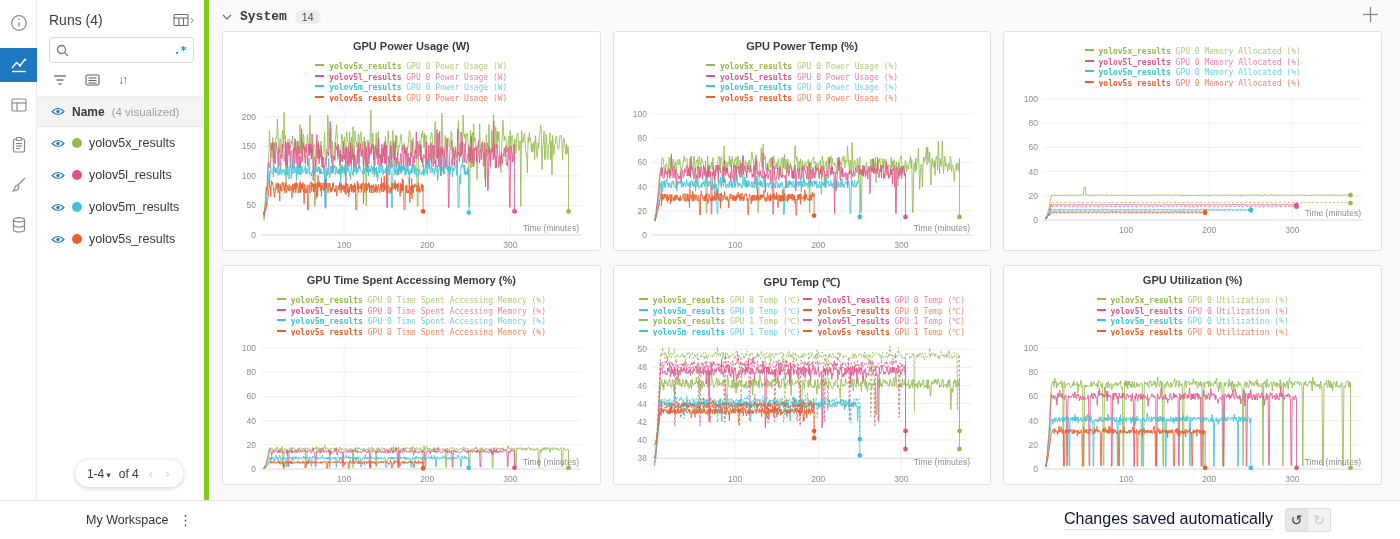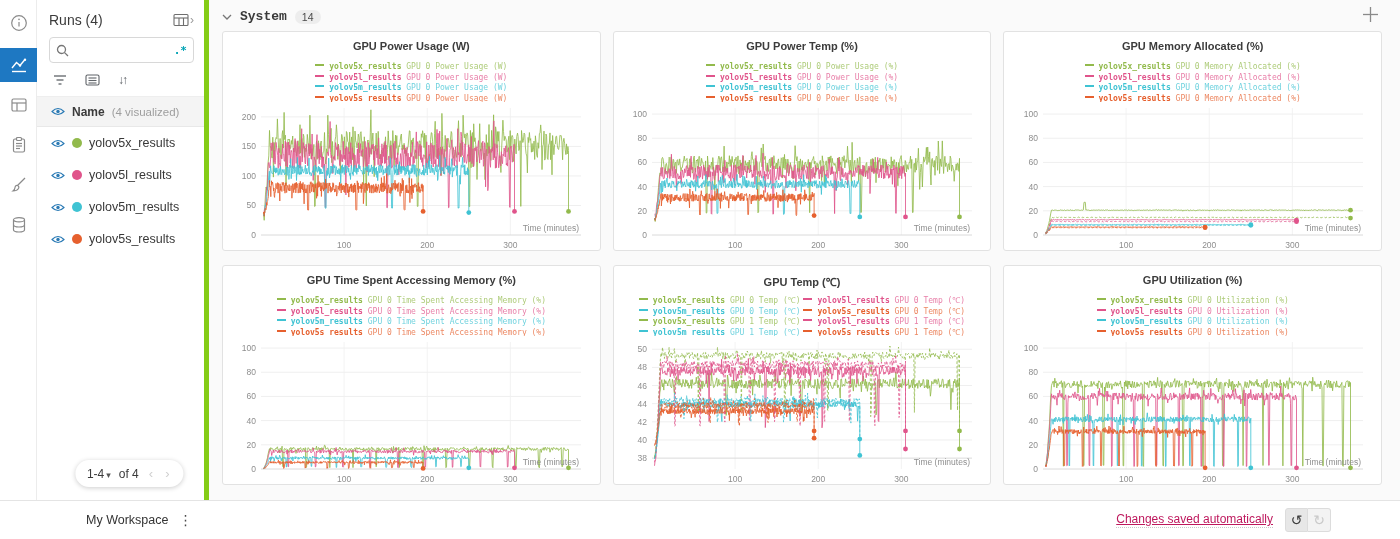--- a/index.html
+++ b/index.html
@@ -51,21 +51,21 @@
   .lentry b { font-weight:bold; }
   .lentry .lrest { opacity:.75; }
   .sw { display:inline-block; width:9px; border-top:2px solid; margin-right:5px; vertical-align:3px; }
   .plot { display:block; margin:1px auto 0; }
 
   
   .bottombar { position:absolute; left:0; top:500px; right:0; height:39px; background:#fff; border-top:1px solid #e4e4e4; display:flex; align-items:center; z-index:4; }
   .ws-label { margin-left:86px; font-size:12.5px; color:#333; }
   .kebab { margin-left:10px; color:#4a4a4a; font-size:14px; cursor:pointer; letter-spacing:0; }
   .bb-right { margin-left:auto; display:flex; align-items:center; margin-right:69px; gap:12px; }
-  .autosave { color:#be185d; font-size:12px; border-bottom:1px dotted #c9c9c9; padding-bottom:1px;text-decoration:underline; }
+  .autosave { color:#0f172a; font-size:16px; border-bottom:1px dotted #c9c9c9; padding-bottom:1px; }
   .histbtns { display:flex; }
   .hbtn { width:23px; height:24px; display:flex; align-items:center; justify-content:center; background:#ececec; border:1px solid #dcdcdc; font-size:14px; cursor:pointer; }
   .hbtn.undo { border-radius:3px 0 0 3px; color:#3b3b3b; background:#e7e7e7; }
   .hbtn.redo { border-radius:0 3px 3px 0; color:#c9c9c9; background:#f3f3f3; border-left:none; }
 </style>
 </head>
 <body>
 
 <div id="root">
 
@@ -302,21 +302,20 @@
             <path d="M30.5,111.2L31.0,111.6L31.6,115.1L32.1,109.2L32.7,101.5L33.2,99.3L33.8,97.4L34.3,92.1L34.9,88.6L35.4,80.0L36.0,71.9L36.5,72.4L37.0,64.6L37.6,71.3L38.1,73.5L38.7,64.3L39.2,75.4L39.8,75.8L40.3,75.0L40.9,68.6L41.4,65.7L42.0,71.3L42.5,68.2L43.0,69.4L43.6,74.8L44.1,68.5L44.7,69.2L45.2,65.6L45.8,75.5L46.3,66.6L46.9,73.3L47.4,51.2L48.0,65.8L48.5,66.1L49.0,75.0L49.6,71.4L50.1,63.4L50.7,72.1L51.2,75.2L51.8,66.1L52.3,85.0L52.9,74.8L53.4,70.8L54.0,70.8L54.5,76.0L55.0,75.1L55.6,72.9L56.1,76.2L56.7,68.5L57.2,80.7L57.8,72.3L58.3,66.9L58.9,69.4L59.4,74.6L60.0,72.7L60.5,65.8L61.1,69.8L61.6,68.3L62.1,63.9L62.7,62.6L63.2,73.2L63.8,67.0L64.3,72.8L64.9,64.7L65.4,72.9L66.0,62.2L66.5,74.3L67.1,53.1L67.6,66.1L68.1,66.6L68.7,64.2L69.2,68.9L69.8,76.4L70.3,74.0L70.9,67.9L71.4,65.0L72.0,79.2L72.5,71.7L73.1,74.4L73.6,63.2L74.1,63.8L74.7,73.5L75.2,75.3L75.8,63.9L76.3,74.2L76.9,65.4L77.4,63.2L78.0,69.7L78.5,76.1L79.1,68.2L79.6,62.1L80.2,72.5L80.7,64.4L81.2,65.9L81.8,72.8L82.3,74.0L82.9,68.1L83.4,76.3L84.0,64.3L84.5,73.6L85.1,61.9L85.6,64.5L86.2,73.8L86.7,68.6L87.2,110.5L87.8,111.2L88.3,69.2L88.9,72.9L89.4,63.8L90.0,74.6L90.5,76.9L91.1,67.6L91.6,72.5L92.2,62.1L92.7,62.2L93.2,69.7L93.8,62.0L94.3,78.6L94.9,62.1L95.4,66.7L96.0,65.6L96.5,69.7L97.1,68.8L97.6,69.8L98.2,70.3L98.7,76.4L99.2,63.9L99.8,79.9L100.3,68.7L100.9,57.3L101.4,72.3L102.0,71.7L102.5,65.4L103.1,70.3L103.6,65.2L104.2,73.2L104.7,72.1L105.3,75.2L105.8,72.9L106.3,69.4L106.9,78.3L107.4,62.2L108.0,70.0L108.5,74.5L109.1,75.5L109.6,62.4L110.2,68.2L110.7,81.9L111.3,61.8L111.8,71.1L112.3,77.3L112.9,63.9L113.4,64.2L114.0,64.9L114.5,65.9L115.1,63.0L115.6,72.7L116.2,75.0L116.7,60.9L117.3,66.3L117.8,73.9L118.3,68.6L118.9,52.3L119.4,72.0L120.0,66.1L120.5,64.4L121.1,62.8L121.6,68.8L122.2,68.2L122.7,75.0L123.3,63.3L123.8,66.8L124.4,65.8L124.9,65.7L125.4,70.0L126.0,67.9L126.5,62.1L127.1,67.9L127.6,67.0L128.2,74.7L128.7,70.9L129.3,73.8L129.8,63.4L130.4,62.4L130.9,81.3L131.4,72.6L132.0,52.4L132.5,62.3L133.1,71.6L133.6,71.4L134.2,70.7L134.7,68.4L135.3,73.6L135.8,73.4L136.4,67.7L136.9,72.5L137.4,72.3L138.0,75.2L138.5,62.0L139.1,50.1L139.6,67.1L140.2,75.3L140.7,68.4L141.3,89.4L141.8,71.0L142.4,73.3L142.9,71.0L143.4,62.1L144.0,76.1L144.5,72.0L145.1,70.8L145.6,70.6L146.2,66.4L146.7,80.7L147.3,75.7L147.8,75.2L148.4,54.3L148.9,111.2L149.5,110.8L150.0,62.9L150.5,72.7L151.1,74.8L151.6,77.4L152.2,76.1L152.7,74.0L153.3,68.0L153.8,64.9L154.4,76.0L154.9,76.8L155.5,63.6L156.0,73.5L156.5,65.5L157.1,70.8L157.6,74.5L158.2,72.4L158.7,73.7L159.3,72.3L159.8,72.4L160.4,74.7L160.9,72.4L161.5,73.5L162.0,85.1L162.5,68.3L163.1,62.9L163.6,60.5L164.2,67.9L164.7,73.1L165.3,69.5L165.8,62.7L166.4,61.9L166.9,63.1L167.5,65.5L168.0,74.9L168.6,67.9L169.1,75.5L169.6,67.8L170.2,75.3L170.7,62.6L171.3,61.8L171.8,87.8L172.4,74.1L172.9,70.5L173.5,65.0L174.0,68.6L174.6,73.1L175.1,75.8L175.6,65.6L176.2,72.5L176.7,74.4L177.3,76.1L177.8,66.7L178.4,63.9L178.9,72.2L179.5,78.6L180.0,61.9L180.6,66.3L181.1,67.2L181.6,67.9L182.2,71.9L182.7,75.5L183.3,63.5L183.8,75.1L184.4,76.3L184.9,71.8L185.5,59.4L186.0,72.4L186.6,79.4L187.1,65.9L187.6,70.5L188.2,75.6L188.7,65.3L189.3,64.4L189.8,74.1L190.4,69.8L190.9,75.3L191.5,62.6L192.0,65.2L192.6,68.3L193.1,65.1L193.7,66.4L194.2,64.8L194.7,71.6L195.3,75.9L195.8,66.6L196.4,70.9L196.9,64.5L197.5,63.5L198.0,74.2L198.6,66.6L199.1,62.7L199.7,67.9L200.2,68.1L200.7,70.6L201.3,72.8L201.8,71.3L202.4,73.7L202.9,67.2L203.5,71.0L204.0,75.2L204.6,73.3L205.1,56.0L205.7,62.8L206.2,69.4L206.7,71.9L207.3,64.4L207.8,70.8L208.4,63.6L208.9,70.8L209.5,68.7L210.0,73.8L210.6,110.6L211.1,68.7L211.7,70.9L212.2,87.7L212.8,75.8L213.3,74.4L213.8,67.0L214.4,54.6L214.9,68.0L215.5,56.9L216.0,75.8L216.6,77.7L217.1,63.8L217.7,65.7L218.2,73.9L218.8,65.4L219.3,71.8L219.8,74.4L220.4,73.1L220.9,70.6L221.5,69.4L222.0,76.9L222.6,75.4L223.1,69.8L223.7,82.3L224.2,71.6L224.8,69.5L225.3,67.5L225.8,71.5L226.4,67.2L226.9,69.4L227.5,68.6L228.0,70.1L228.6,73.8L229.1,72.6L229.7,67.8L230.2,72.3L230.8,73.4L231.3,68.4L231.8,64.6L232.4,68.9L232.9,69.7L233.5,65.7L234.0,62.4L234.6,64.1L235.1,62.8L235.7,71.4L236.2,65.9L236.8,70.3L237.3,71.6L237.9,66.2L238.4,72.6L238.9,62.0L239.5,73.4L240.0,62.7L240.6,68.3L241.1,69.9L241.7,73.3L242.2,69.6L242.8,67.5L243.3,69.9L243.9,75.9L244.4,64.1L244.9,63.1L245.5,64.2L246.0,90.6L246.6,75.8L247.1,62.7L247.7,68.9L248.2,65.7L248.8,68.0L249.3,56.3L249.9,70.8L250.4,65.0L250.9,69.8L251.5,69.3L252.0,66.8L252.6,65.3L253.1,70.6L253.7,54.4L254.2,70.2L254.8,74.9L255.3,74.1L255.9,66.2L256.4,69.0L257.0,62.0L257.5,75.0L258.0,62.5L258.6,62.7L259.1,63.1L259.7,75.8L260.2,70.1L260.8,75.1L261.3,68.1L261.9,69.1L262.4,59.1L263.0,72.4L263.5,64.8L264.0,63.1L264.6,75.3L265.1,70.9L265.7,74.6L266.2,72.3L266.8,65.8L267.3,71.7L267.9,65.7L268.4,81.3L269.0,65.8L269.5,66.9L270.0,62.2L270.6,84.2L271.1,64.8L271.7,110.2L272.2,110.3L272.8,63.9L273.3,70.3L273.9,71.0L274.4,70.2L275.0,75.2L275.5,65.0L276.0,72.8L276.6,67.0L277.1,63.0L277.7,75.7L278.2,64.3L278.8,70.4L279.3,63.2L279.9,65.7L280.4,70.2L281.0,73.5L281.5,70.1L281.5,113.9" fill="none" stroke="#e0548b" stroke-width="0.9" opacity="0.92"></path>
             <circle cx="281.5" cy="113.9" r="2.4" fill="#e0548b"></circle>
             <path d="M30.5,115.1L30.9,116.7L31.4,115.1L31.8,112.2L32.3,110.9L32.7,109.6L33.2,104.6L33.6,101.5L34.1,101.8L34.5,97.5L35.0,93.9L35.4,91.5L35.8,86.9L36.3,80.7L36.7,80.0L37.2,90.3L37.6,80.2L38.1,77.9L38.5,88.9L39.0,84.3L39.4,79.7L39.9,78.2L40.3,83.0L40.8,77.3L41.2,84.9L41.7,81.0L42.1,79.4L42.5,78.3L43.0,75.0L43.4,80.6L43.9,80.8L44.3,84.1L44.8,80.2L45.2,82.6L45.7,79.8L46.1,82.6L46.6,84.7L47.0,84.8L47.5,84.5L47.9,78.0L48.3,78.2L48.8,79.1L49.2,81.2L49.7,78.5L50.1,82.8L50.6,84.2L51.0,83.5L51.5,83.6L51.9,83.6L52.4,82.0L52.8,87.8L53.3,79.8L53.7,82.4L54.1,78.1L54.6,80.8L55.0,78.9L55.5,79.8L55.9,79.3L56.4,77.6L56.8,80.6L57.3,82.4L57.7,84.5L58.2,79.8L58.6,78.8L59.1,83.5L59.5,81.4L59.9,82.3L60.4,78.8L60.8,81.9L61.3,82.3L61.7,84.0L62.2,79.6L62.6,76.3L63.1,78.5L63.5,82.3L64.0,82.3L64.4,83.2L64.9,79.6L65.3,80.3L65.8,84.5L66.2,79.0L66.6,85.0L67.1,77.5L67.5,79.1L68.0,77.9L68.4,82.4L68.9,78.6L69.3,79.3L69.8,84.2L70.2,81.8L70.7,82.8L71.1,77.4L71.6,88.2L72.0,81.5L72.4,79.0L72.9,82.6L73.3,83.7L73.8,73.0L74.2,81.2L74.7,84.9L75.1,85.0L75.6,83.0L76.0,82.9L76.5,82.4L76.9,83.2L77.4,80.5L77.8,84.9L78.2,83.2L78.7,79.5L79.1,79.6L79.6,81.2L80.0,77.5L80.5,83.5L80.9,83.4L81.4,82.2L81.8,71.6L82.3,78.8L82.7,80.2L83.2,80.4L83.6,83.3L84.0,78.3L84.5,80.2L84.9,83.2L85.4,78.0L85.8,78.3L86.3,80.1L86.7,79.4L87.2,83.8L87.6,86.8L88.1,83.0L88.5,78.2L89.0,81.5L89.4,81.5L89.9,86.4L90.3,84.1L90.7,82.1L91.2,85.1L91.6,82.6L92.1,81.9L92.5,81.4L93.0,110.5L93.4,110.3L93.9,110.1L94.3,78.9L94.8,78.5L95.2,77.4L95.7,80.0L96.1,82.3L96.5,73.9L97.0,79.9L97.4,84.7L97.9,77.3L98.3,72.4L98.8,80.5L99.2,81.7L99.7,83.4L100.1,77.5L100.6,79.2L101.0,75.5L101.5,79.6L101.9,84.9L102.3,81.9L102.8,82.2L103.2,82.5L103.7,80.7L104.1,84.5L104.6,84.4L105.0,79.2L105.5,78.1L105.9,83.4L106.4,82.4L106.8,80.7L107.3,78.2L107.7,84.3L108.1,79.4L108.6,84.9L109.0,80.8L109.5,75.0L109.9,78.5L110.4,77.9L110.8,84.9L111.3,81.0L111.7,83.1L112.2,77.7L112.6,77.5L113.1,71.4L113.5,81.5L114.0,79.8L114.4,83.9L114.8,80.2L115.3,80.4L115.7,82.4L116.2,80.5L116.6,82.0L117.1,81.7L117.5,85.1L118.0,85.1L118.4,80.0L118.9,72.7L119.3,77.9L119.8,82.1L120.2,82.8L120.6,73.6L121.1,76.1L121.5,83.4L122.0,77.2L122.4,84.7L122.9,77.7L123.3,84.3L123.8,80.4L124.2,83.2L124.7,77.6L125.1,78.0L125.6,80.7L126.0,83.5L126.4,83.9L126.9,83.4L127.3,78.9L127.8,79.0L128.2,84.2L128.7,84.4L129.1,78.7L129.6,79.7L130.0,84.8L130.5,82.7L130.9,83.5L131.4,83.1L131.8,82.7L132.3,73.3L132.7,86.5L133.1,81.4L133.6,79.9L134.0,79.6L134.5,79.4L134.9,81.9L135.4,79.2L135.8,79.4L136.3,82.7L136.7,77.3L137.2,83.3L137.6,78.9L138.1,81.5L138.5,81.0L138.9,84.7L139.4,73.1L139.8,77.4L140.3,77.7L140.7,83.1L141.2,77.8L141.6,79.8L142.1,83.9L142.5,83.5L143.0,80.7L143.4,79.8L143.9,80.5L144.3,84.4L144.7,83.0L145.2,80.3L145.6,81.9L146.1,79.5L146.5,77.8L147.0,79.4L147.4,85.4L147.9,83.1L148.3,80.8L148.8,82.3L149.2,82.7L149.7,82.6L150.1,80.1L150.5,82.3L151.0,83.9L151.4,85.2L151.9,78.3L152.3,78.8L152.8,77.6L153.2,82.6L153.7,84.8L154.1,83.3L154.6,80.0L155.0,83.2L155.5,84.7L155.9,82.3L156.4,83.9L156.8,79.9L157.2,82.6L157.7,82.4L158.1,79.1L158.6,82.3L159.0,83.4L159.5,111.3L159.9,111.4L160.4,110.3L160.8,84.8L161.3,83.3L161.7,82.9L162.2,78.8L162.6,82.1L163.0,82.8L163.5,84.9L163.9,78.2L164.4,81.4L164.8,84.2L165.3,77.5L165.7,81.9L166.2,77.7L166.6,81.8L167.1,80.6L167.5,79.1L168.0,84.5L168.4,83.8L168.8,80.2L169.3,77.6L169.7,78.1L170.2,84.9L170.6,83.1L171.1,80.7L171.5,78.6L172.0,82.9L172.4,83.5L172.9,79.7L173.3,79.0L173.8,80.1L174.2,83.7L174.6,78.3L175.1,78.0L175.5,80.9L176.0,82.7L176.4,75.3L176.9,78.8L177.3,89.2L177.8,78.2L178.2,83.2L178.7,81.1L179.1,83.9L179.6,71.7L180.0,79.3L180.5,77.3L180.9,83.4L181.3,80.1L181.8,79.1L182.2,82.3L182.7,81.3L183.1,80.7L183.6,80.0L184.0,84.8L184.5,77.8L184.9,81.3L185.4,79.1L185.8,83.3L186.3,79.2L186.7,79.5L187.1,81.2L187.6,83.0L188.0,78.3L188.5,83.8L188.9,80.0L189.4,78.8L189.8,79.5L190.3,77.7L190.7,82.8L191.2,78.7L191.6,81.0L192.1,77.5L192.5,80.6L192.9,85.2L193.4,81.3L193.8,81.4L194.3,82.0L194.7,84.7L195.2,81.8L195.6,78.1L196.1,81.7L196.5,85.0L197.0,82.6L197.4,91.5L197.9,78.2L198.3,82.4L198.7,79.6L199.2,79.4L199.6,82.6L200.1,83.4L200.5,78.9L201.0,84.4L201.4,72.1L201.9,84.9L202.3,74.4L202.8,79.5L203.2,80.4L203.7,77.9L204.1,78.5L204.6,80.2L205.0,82.6L205.4,82.0L205.9,83.2L206.3,79.1L206.8,77.5L207.2,80.4L207.7,83.1L208.1,80.3L208.6,82.6L209.0,85.0L209.5,82.7L209.9,80.3L210.4,77.3L210.8,80.1L211.2,82.4L211.7,77.9L212.1,87.2L212.6,85.0L213.0,84.2L213.5,84.7L213.9,78.6L214.4,78.1L214.8,83.7L215.3,83.5L215.7,82.4L216.2,78.9L216.6,78.9L217.0,84.5L217.5,81.1L217.9,75.8L218.4,78.2L218.8,83.8L219.3,81.3L219.7,82.9L220.2,84.0L220.6,84.8L221.1,78.8L221.5,78.0L222.0,79.2L222.4,80.0L222.8,81.5L223.3,80.9L223.7,85.0L224.2,78.1L224.6,77.6L225.1,82.0L225.5,84.7L226.0,110.6L226.4,110.3L226.9,110.6L227.3,78.9L227.8,83.2L228.2,77.8L228.7,80.5L229.1,82.0L229.5,84.3L230.0,82.8L230.4,77.4L230.9,81.7L231.3,84.6L231.8,83.8L232.2,81.4L232.7,83.3L233.1,78.5L233.6,81.1L234.0,79.3L234.5,77.2L234.9,79.0L235.3,80.5L235.8,80.9L235.8,113.9" fill="none" stroke="#3fc3d3" stroke-width="0.9" opacity="0.92"></path>
             <circle cx="235.8" cy="113.9" r="2.4" fill="#3fc3d3"></circle>
             <path d="M30.5,115.3L30.8,116.7L31.2,117.4L31.5,116.4L31.9,113.7L32.2,114.3L32.6,112.1L32.9,111.0L33.3,110.0L33.6,109.8L34.0,104.9L34.3,105.6L34.7,101.7L35.0,102.7L35.4,101.0L35.7,97.1L36.0,96.4L36.4,95.7L36.7,92.0L37.1,90.5L37.4,103.0L37.8,97.2L38.1,90.6L38.5,97.3L38.8,91.8L39.2,96.2L39.5,94.1L39.9,95.6L40.2,91.0L40.6,93.9L40.9,91.9L41.2,92.2L41.6,91.1L41.9,94.8L42.3,92.9L42.6,96.5L43.0,98.1L43.3,91.1L43.7,99.4L44.0,95.0L44.4,97.0L44.7,93.7L45.1,91.7L45.4,92.6L45.8,94.6L46.1,97.6L46.5,101.0L46.8,91.5L47.1,98.8L47.5,92.9L47.8,91.1L48.2,93.9L48.5,94.1L48.9,95.7L49.2,97.9L49.6,94.9L49.9,95.5L50.3,93.8L50.6,97.8L51.0,92.1L51.3,94.6L51.7,97.0L52.0,92.1L52.3,95.3L52.7,93.1L53.0,91.7L53.4,95.8L53.7,95.7L54.1,96.9L54.4,94.1L54.8,97.2L55.1,97.6L55.5,94.8L55.8,98.3L56.2,92.8L56.5,92.7L56.9,97.8L57.2,96.3L57.6,95.3L57.9,95.9L58.2,95.5L58.6,95.0L58.9,91.8L59.3,90.6L59.6,91.3L60.0,97.0L60.3,98.1L60.7,94.2L61.0,90.5L61.4,94.8L61.7,96.7L62.1,98.9L62.4,96.6L62.8,94.6L63.1,90.6L63.5,97.7L63.8,91.3L64.1,91.0L64.5,98.1L64.8,95.5L65.2,98.5L65.5,104.9L65.9,85.9L66.2,94.4L66.6,95.5L66.9,93.1L67.3,92.0L67.6,92.1L68.0,98.2L68.3,91.6L68.7,88.2L69.0,92.2L69.3,98.3L69.7,90.9L70.0,97.6L70.4,93.4L70.7,93.4L71.1,92.7L71.4,91.6L71.8,97.3L72.1,96.9L72.5,91.8L72.8,93.2L73.2,95.4L73.5,98.0L73.9,97.4L74.2,96.9L74.6,97.6L74.9,92.3L75.2,96.7L75.6,111.7L75.9,111.4L76.3,111.9L76.6,91.1L77.0,90.6L77.3,87.7L77.7,92.5L78.0,93.2L78.4,92.2L78.7,93.7L79.1,97.3L79.4,97.4L79.8,96.5L80.1,93.0L80.5,98.0L80.8,93.8L81.1,95.1L81.5,91.5L81.8,98.1L82.2,96.3L82.5,91.2L82.9,90.4L83.2,95.7L83.6,97.9L83.9,100.5L84.3,97.1L84.6,98.0L85.0,91.0L85.3,90.9L85.7,96.2L86.0,95.4L86.3,95.0L86.7,97.6L87.0,96.6L87.4,96.0L87.7,97.6L88.1,91.9L88.4,97.5L88.8,95.1L89.1,93.7L89.5,96.0L89.8,97.5L90.2,92.8L90.5,96.6L90.9,88.1L91.2,97.8L91.6,95.7L91.9,94.4L92.2,90.5L92.6,90.8L92.9,96.8L93.3,85.8L93.6,92.6L94.0,94.5L94.3,94.3L94.7,96.2L95.0,90.5L95.4,97.8L95.7,97.2L96.1,94.7L96.4,105.4L96.8,90.7L97.1,93.5L97.4,89.7L97.8,98.4L98.1,92.3L98.5,92.6L98.8,92.1L99.2,92.3L99.5,96.9L99.9,95.8L100.2,93.9L100.6,88.6L100.9,91.6L101.3,94.1L101.6,96.5L102.0,94.3L102.3,93.8L102.7,94.3L103.0,97.5L103.3,93.2L103.7,94.3L104.0,97.5L104.4,96.7L104.7,105.1L105.1,98.8L105.4,96.0L105.8,92.2L106.1,90.8L106.5,93.0L106.8,95.9L107.2,92.9L107.5,92.9L107.9,91.2L108.2,93.1L108.6,98.0L108.9,93.5L109.2,96.6L109.6,94.1L109.9,92.0L110.3,98.1L110.6,93.6L111.0,97.6L111.3,93.4L111.7,98.1L112.0,94.6L112.4,97.0L112.7,91.5L113.1,95.4L113.4,92.3L113.8,93.6L114.1,88.9L114.4,91.1L114.8,94.7L115.1,91.6L115.5,93.7L115.8,96.6L116.2,97.7L116.5,90.6L116.9,97.6L117.2,94.9L117.6,96.0L117.9,90.0L118.3,95.7L118.6,94.8L119.0,96.3L119.3,98.0L119.7,93.3L120.0,97.4L120.3,91.7L120.7,91.0L121.0,91.8L121.4,92.0L121.7,92.2L122.1,92.7L122.4,90.5L122.8,92.6L123.1,97.6L123.5,95.0L123.8,111.3L124.2,111.9L124.5,111.3L124.9,94.7L125.2,93.3L125.6,91.0L125.9,91.8L126.2,97.1L126.6,97.4L126.9,97.8L127.3,101.0L127.6,92.8L128.0,98.2L128.3,96.1L128.7,92.0L129.0,97.7L129.4,93.9L129.7,92.3L130.1,97.4L130.4,95.5L130.8,91.7L131.1,95.7L131.4,97.4L131.8,96.3L132.1,92.5L132.5,97.4L132.8,93.9L133.2,95.8L133.5,86.2L133.9,96.2L134.2,92.4L134.6,96.6L134.9,97.6L135.3,97.2L135.6,97.3L136.0,92.3L136.3,95.8L136.7,91.7L137.0,96.8L137.3,91.5L137.7,93.9L138.0,94.5L138.4,91.9L138.7,95.0L139.1,92.7L139.4,93.4L139.8,87.4L140.1,94.4L140.5,96.3L140.8,93.8L141.2,98.4L141.5,97.4L141.9,94.8L142.2,97.2L142.5,98.3L142.9,95.2L143.2,90.9L143.6,89.6L143.9,97.6L144.3,94.2L144.6,93.2L145.0,91.7L145.3,94.7L145.7,98.3L146.0,93.5L146.4,97.8L146.7,90.8L147.1,97.4L147.4,94.9L147.8,94.8L148.1,92.9L148.4,95.6L148.8,93.9L149.1,91.1L149.5,94.9L149.8,92.3L150.2,91.0L150.5,90.8L150.9,96.9L151.2,93.4L151.6,95.2L151.9,93.7L152.3,97.1L152.6,89.4L153.0,95.8L153.3,93.7L153.7,92.3L154.0,104.7L154.3,97.6L154.7,94.6L155.0,91.6L155.4,95.4L155.7,97.8L156.1,92.4L156.4,98.5L156.8,92.2L157.1,98.4L157.5,93.4L157.8,92.8L158.2,97.0L158.5,97.8L158.9,86.7L159.2,98.3L159.5,92.5L159.9,97.1L160.2,96.6L160.6,90.6L160.9,90.6L161.3,96.7L161.6,98.0L162.0,97.1L162.3,94.6L162.7,94.3L163.0,92.4L163.4,99.1L163.7,96.6L164.1,92.0L164.4,97.2L164.8,90.7L165.1,95.7L165.4,94.6L165.8,91.3L166.1,96.0L166.5,95.2L166.8,92.6L167.2,91.5L167.5,95.6L167.9,90.8L168.2,97.6L168.6,91.2L168.9,91.8L169.3,91.7L169.6,97.3L170.0,94.5L170.3,97.0L170.7,92.3L171.0,100.4L171.3,96.9L171.7,95.8L172.0,111.6L172.4,112.6L172.7,111.7L173.1,96.3L173.4,97.2L173.8,91.7L174.1,93.4L174.5,96.5L174.8,91.3L175.2,96.4L175.5,91.6L175.9,92.7L176.2,90.8L176.5,101.3L176.9,90.6L177.2,94.3L177.6,95.7L177.9,94.8L178.3,94.6L178.6,95.0L179.0,96.4L179.3,93.4L179.7,92.4L180.0,92.0L180.4,98.1L180.7,86.8L181.1,91.2L181.4,96.6L181.8,90.9L182.1,95.3L182.4,91.5L182.8,94.3L183.1,95.2L183.5,96.9L183.8,97.1L184.2,96.1L184.5,97.4L184.9,96.1L185.2,92.8L185.6,92.1L185.9,96.0L186.3,97.8L186.6,97.5L187.0,91.4L187.3,96.7L187.6,97.2L188.0,91.8L188.3,89.0L188.7,94.0L189.0,91.8L189.4,93.3L189.7,93.5L190.1,90.3L190.1,112.6" fill="none" stroke="#e6602e" stroke-width="0.9" opacity="0.92"></path>
             <circle cx="190.1" cy="112.6" r="2.4" fill="#e6602e"></circle>
             <text x="346" y="128" font-size="8.5" fill="#8e8e8e" text-anchor="end" font-family="Liberation Sans,sans-serif">Time (minutes)</text>
           </svg>
         </div>
         <div class="panel">
-          <div class="ptitle">GPU Memory Allocated (%)</div>
           <div class="legend">
             <span class="lentry" style="color: rgb(146, 186, 76);"><span class="sw" style="border-top-style: solid; border-top-color: rgb(146, 186, 76);"></span><b>yolov5x_results</b><span class="lrest"> GPU 0 Memory Allocated (%)</span></span>
             <span class="lentry" style="color: rgb(224, 84, 139);"><span class="sw" style="border-top-style: solid; border-top-color: rgb(224, 84, 139);"></span><b>yolov5l_results</b><span class="lrest"> GPU 0 Memory Allocated (%)</span></span>
             <span class="lentry" style="color: rgb(63, 195, 211);"><span class="sw" style="border-top-style: solid; border-top-color: rgb(63, 195, 211);"></span><b>yolov5m_results</b><span class="lrest"> GPU 0 Memory Allocated (%)</span></span>
             <span class="lentry" style="color: rgb(230, 96, 46);"><span class="sw" style="border-top-style: solid; border-top-color: rgb(230, 96, 46);"></span><b>yolov5s_results</b><span class="lrest"> GPU 0 Memory Allocated (%)</span></span>
           </div>
           <svg class="plot" width="356" height="150" viewBox="0 0 356 150">
             <line x1="111.11688311688312" y1="5" x2="111.11688311688312" y2="132" stroke="#f3f3f3" stroke-width="1"></line>
             <text x="111.11688311688312" y="145" font-size="8.5" fill="#8e8e8e" text-anchor="middle" font-family="Liberation Sans,sans-serif">100</text>
             <line x1="194.23376623376623" y1="5" x2="194.23376623376623" y2="132" stroke="#f3f3f3" stroke-width="1"></line>

